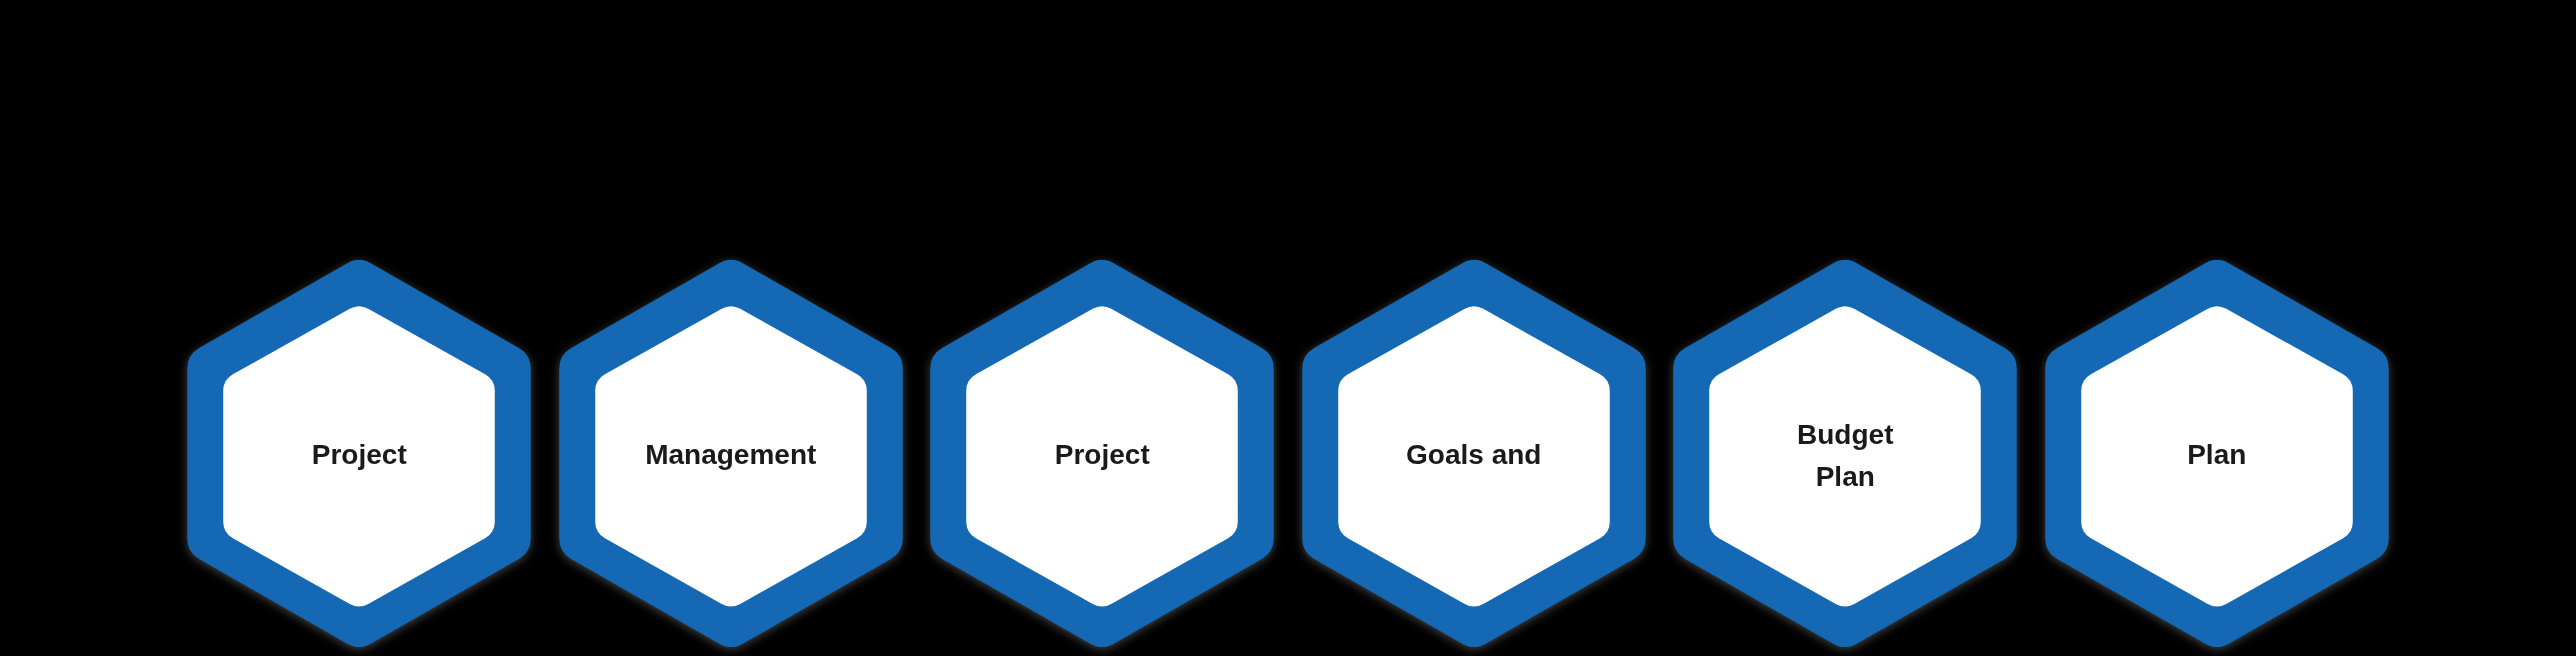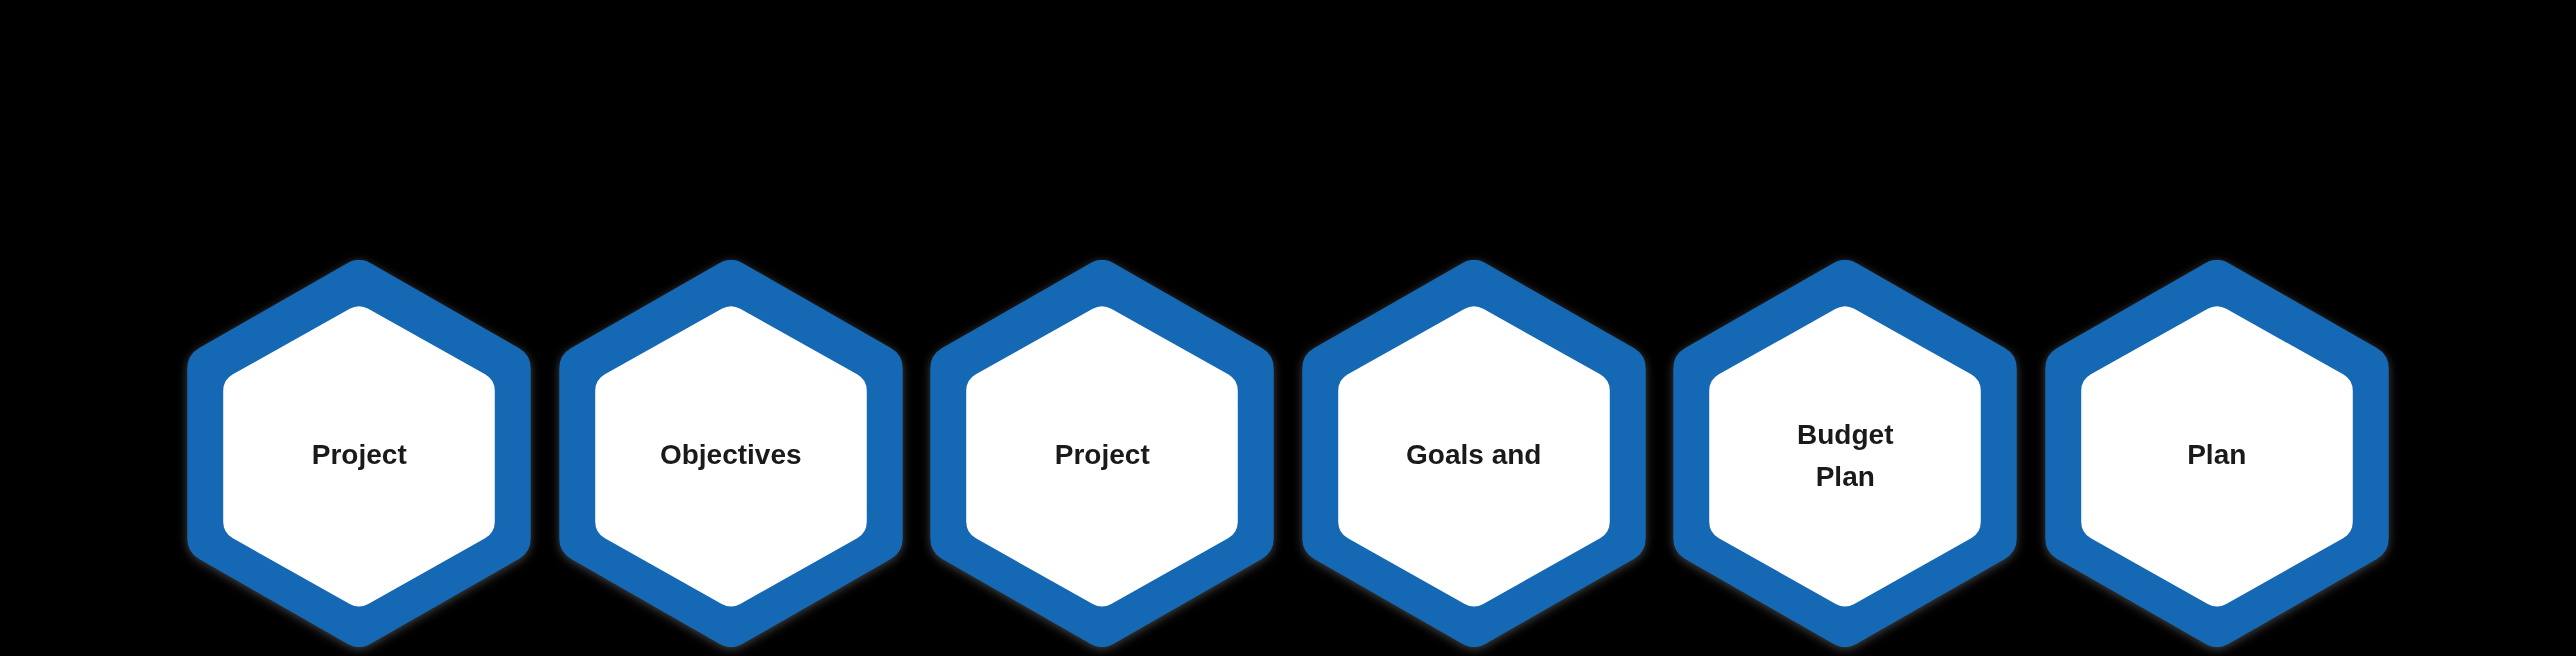--- a/index.html
+++ b/index.html
@@ -83,21 +83,21 @@
         <span>Project</span>
       </div>
     </div>
 
     <div class="hex">
       <svg viewBox="0 0 363 409" aria-hidden="true">
         <polygon class="outer" points="181.5,25 338,114.75 338,294.25 181.5,384 25,294.25 25,114.75"></polygon>
         <polygon class="inner" points="181.5,69 305,138.25 305,276.75 181.5,346 58,276.75 58,138.25"></polygon>
       </svg>
       <div class="hex-label">
-        <span>Objectives</span>
+        <span>Management</span>
       </div>
     </div>
 
     <div class="hex">
       <svg viewBox="0 0 363 409" aria-hidden="true">
         <polygon class="outer" points="181.5,25 338,114.75 338,294.25 181.5,384 25,294.25 25,114.75"></polygon>
         <polygon class="inner" points="181.5,69 305,138.25 305,276.75 181.5,346 58,276.75 58,138.25"></polygon>
       </svg>
       <div class="hex-label">
         <span>Project</span>

